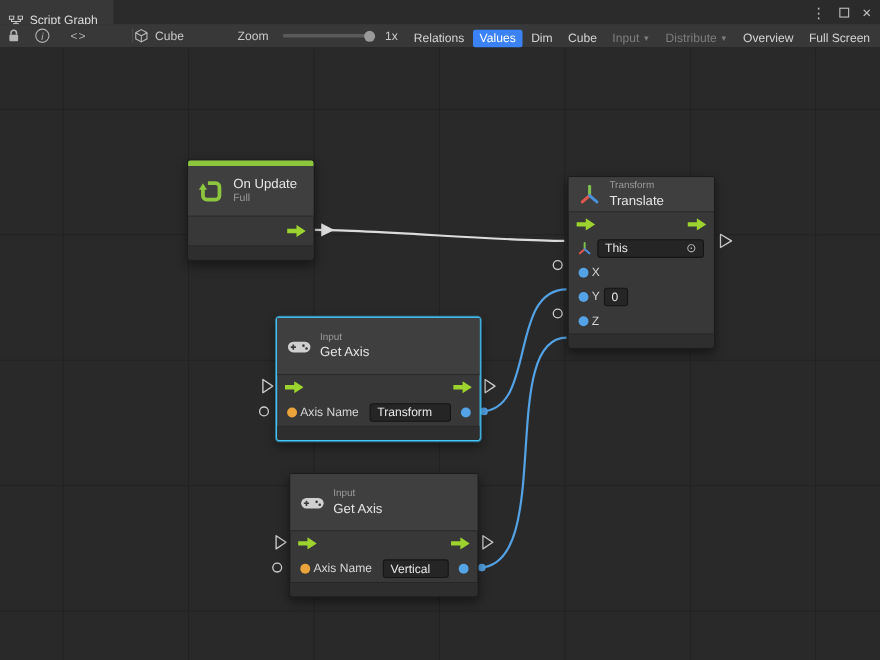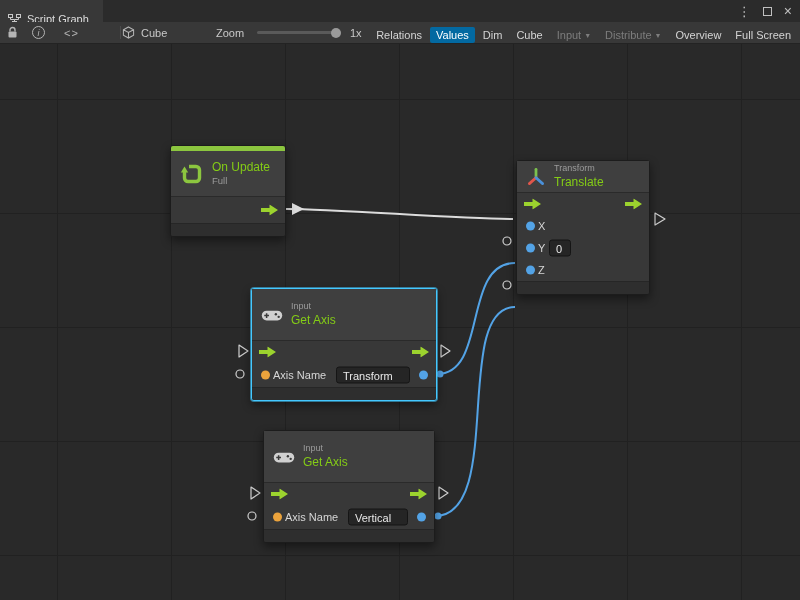--- a/index.html
+++ b/index.html
@@ -21,39 +21,39 @@
   .tli{position:absolute;top:0;height:21px;display:flex;align-items:center;color:#c9c9c9}
   .sepline{width:1px;height:13px;background:#4b4b4b}
   .info-circle{width:13px;height:13px;border:1px solid #b5b5b5;border-radius:50%;display:flex;
                align-items:center;justify-content:center;font-size:9px;font-style:italic;color:#b5b5b5}
   .code-glyph{font-size:11px;letter-spacing:1px;color:#b5b5b5}
   .slider-track{position:relative;width:84px;height:3px;background:#5a5a5a;border-radius:2px}
   .slider-handle{position:absolute;top:50%;left:74px;transform:translateY(-50%);width:10px;height:10px;
                  border-radius:50%;background:#9a9a9a}
   .btn-row{position:absolute;right:3px;top:0;height:21px;display:flex;align-items:flex-end;gap:2px}
   .btn{padding:2px 6px;border-radius:2px;color:#d4d4d4;white-space:nowrap;display:flex;align-items:center}
-  .btn.active{background:#0369a1;color:#fff}
+  .btn.active{background:#3b82f6;color:#fff}
   .btn.disabled{color:#7d7d7d}
   .caret{font-size:7px;margin-left:3px}
 
   
   .canvas{position:absolute;top:44px;left:0;width:800px;height:556px;background-color:#292929;
     background-image:linear-gradient(#212121 1px,transparent 1px),linear-gradient(90deg,#212121 1px,transparent 1px);
     background-size:114px 114px;background-position:57px 55px;overflow:hidden}
   .wires{position:absolute;left:0;top:0;pointer-events:none}
 
   
   .node{position:absolute;background:#383838;border:1px solid #1c1c1c;border-radius:3px;
         box-shadow:0 4px 10px rgba(0,0,0,.45);color:#ddd}
   .node.selected{border-color:#44C8FF;box-shadow:0 0 0 1px rgba(68,200,255,.55),0 4px 10px rgba(0,0,0,.45)}
   .n-strip{height:5px;background:#8CC63F;border-radius:2px 2px 0 0}
   .n-header{display:flex;align-items:center;gap:8px;padding:0 9px;background:#3f3f3f;border-bottom:1px solid #2a2a2a}
   .n-titles{display:flex;flex-direction:column;justify-content:center;line-height:1.25}
   .n-cat{font-size:9px;color:#9b9b9b}
-  .n-title{font-size:12px;color:#84cc16}
+  .n-title{font-size:12px;color:#e5e5e5}
   .n-sub{font-size:9.5px;color:#9b9b9b}
   .prow{position:relative}
   .fa{position:absolute;top:50%;transform:translateY(-50%);line-height:0}
   .fa.in{left:7px}.fa.out{right:7px}
   .dot{position:absolute;top:50%;transform:translateY(-50%);width:9px;height:9px;border-radius:50%}
   .dot.blue{background:#53A3E6}
   .dot.orange{background:#EBA33C}
   .dot.l{left:9px}.dot.r{right:8px}
   .plabel{position:absolute;left:21px;top:50%;transform:translateY(-50%);font-size:11px;color:#d6d6d6}
   .field{position:absolute;top:50%;transform:translateY(-50%);background:#252525;border:1px solid #151515;
@@ -198,20 +198,33 @@
               <path d="M0 3.5h8.5V0L17 5.5 8.5 11V7.5H0z" fill="#9CD32E"></path>
             </svg>
         </span>
         <span class="fa out">
           <svg width="17" height="11" viewBox="0 0 17 11">
               <path d="M0 3.5h8.5V0L17 5.5 8.5 11V7.5H0z" fill="#9CD32E"></path>
             </svg>
         </span>
       </div>
       <div class="prow" style="height:22px">
+        <svg class="fa in" style="left:8px" width="13" height="13" viewBox="0 0 13 13">
+          <g stroke-width="1.8" stroke-linecap="round" fill="none">
+            <path d="M6.5 7V1.5" stroke="#7CC14E"></path>
+            <path d="M6.5 7L2.2 10.8" stroke="#E0564B"></path>
+            <path d="M6.5 7L10.8 10.8" stroke="#4A90D9"></path>
+          </g>
+        </svg>
+        <span class="field" style="left:26px;right:9px;justify-content:space-between">
+          <span>This</span>
+          <span style="color:#bdbdbd">⊙</span>
+        </span>
+      </div>
+      <div class="prow" style="height:22px">
         <span class="dot blue l"></span>
         <span class="plabel">X</span>
       </div>
       <div class="prow" style="height:22px">
         <span class="dot blue l"></span>
         <span class="plabel">Y</span>
         <span class="field" style="left:32px;width:22px">0</span>
       </div>
       <div class="prow" style="height:22px">
         <span class="dot blue l"></span>

